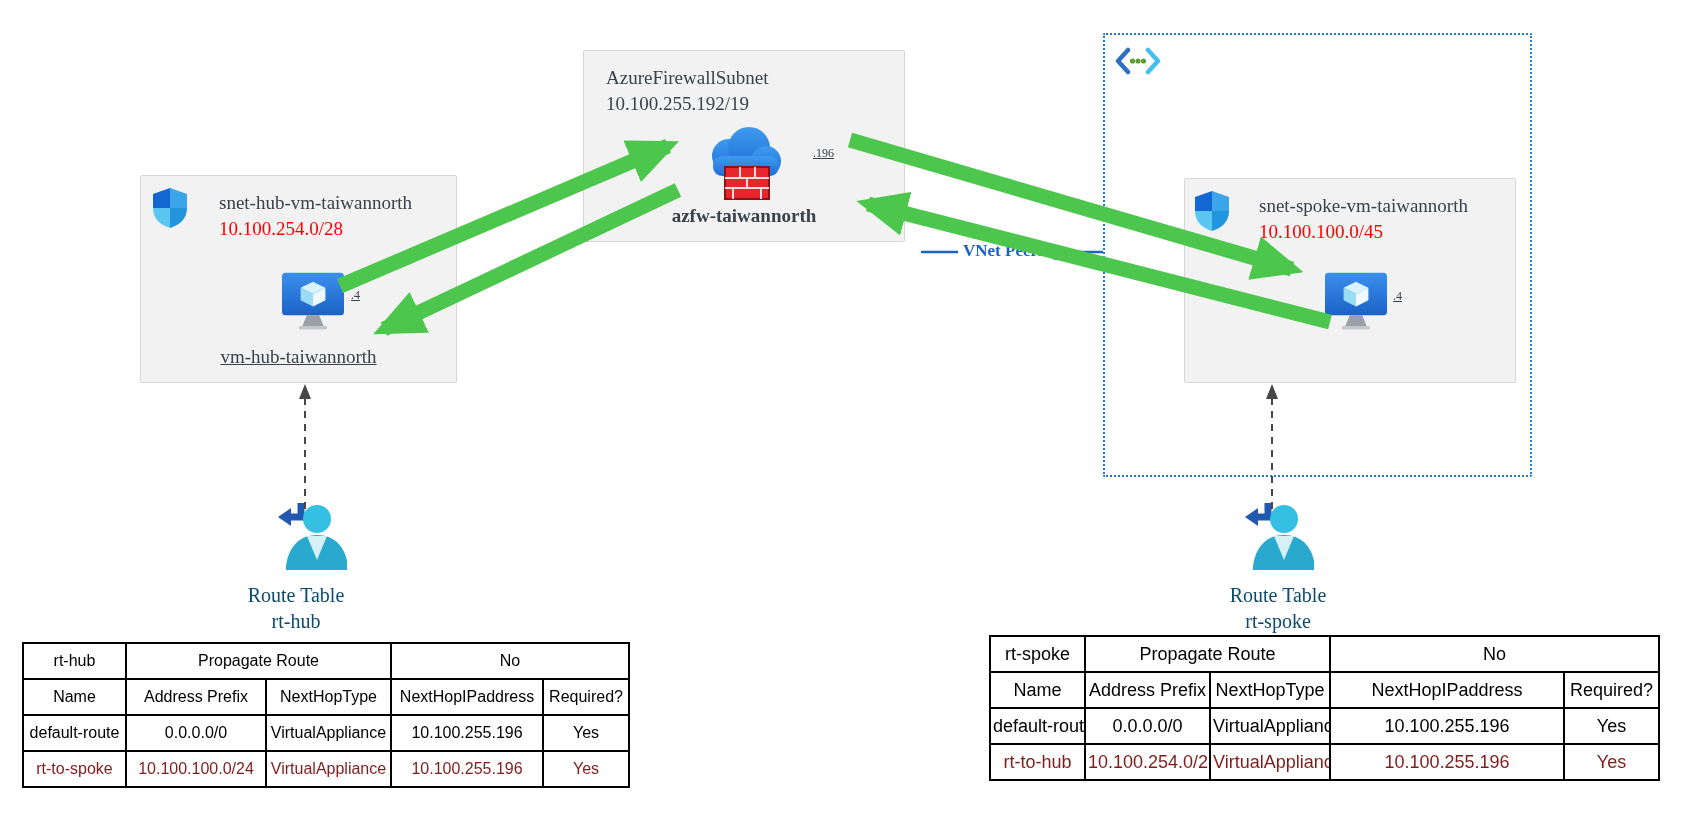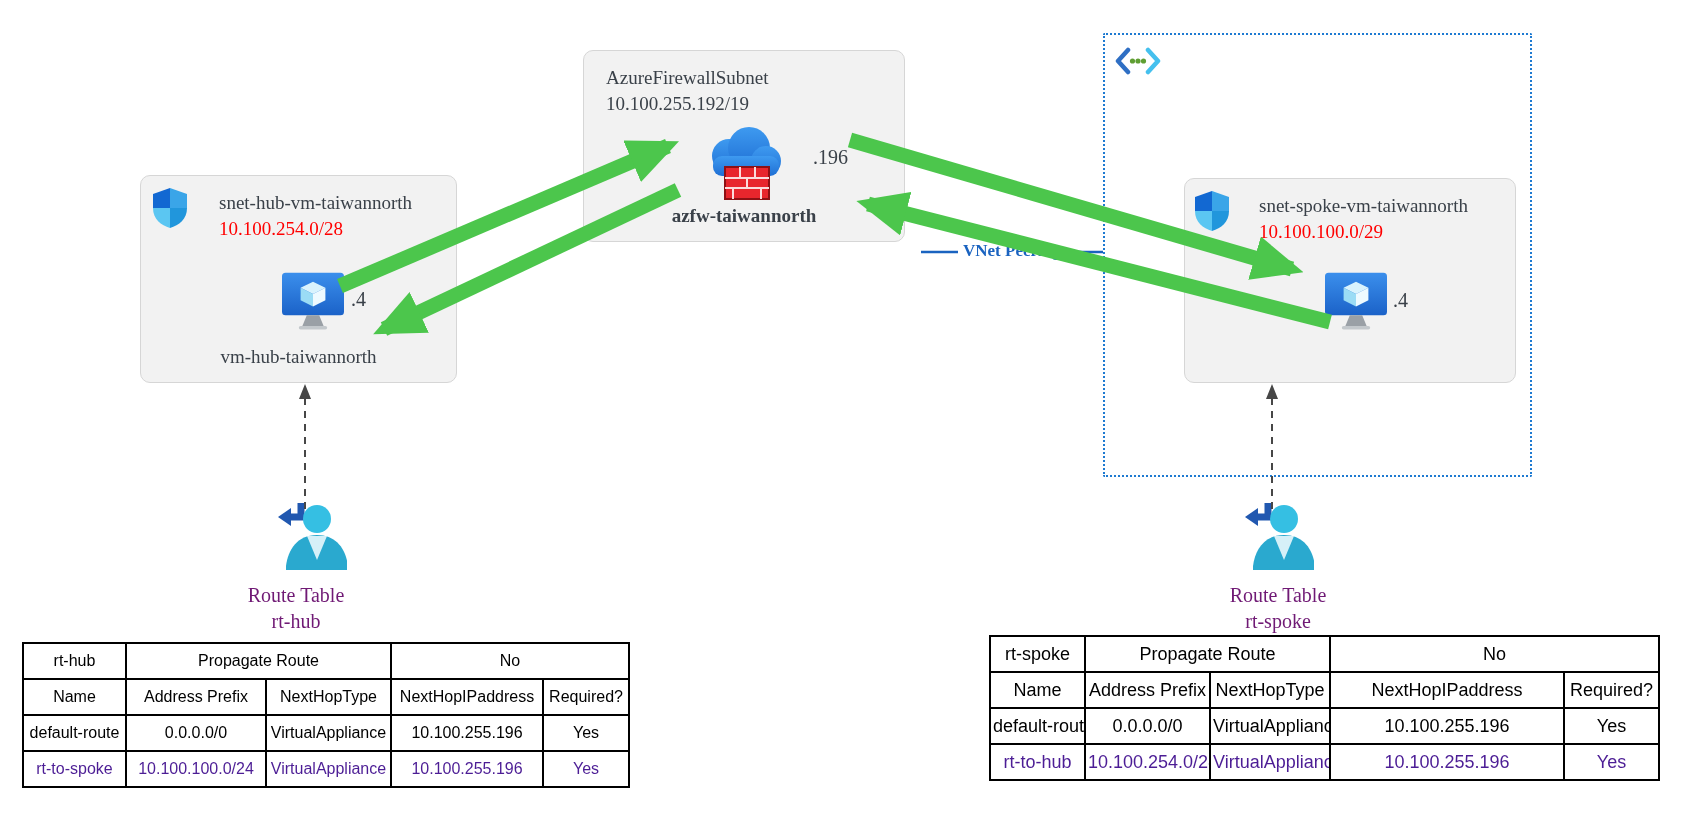--- a/index.html
+++ b/index.html
@@ -1,37 +1,37 @@
 <!DOCTYPE html>
 <html><head>
 <meta charset="utf-8">
 <style>
   html,body{margin:0;padding:0;background:#fff;}
   .canvas{position:relative;width:1688px;height:825px;background:#fff;overflow:hidden;
           font-family:"Liberation Serif", serif;color:#3a4149;}
   
   .vnet-box{position:absolute;border:2px dotted #1e7ad1;border-radius:2px;background:transparent;z-index:1;}
-  .subnet-box{position:absolute;background:#f2f2f2;border:1px solid #d6d6d6;border-radius:10px;z-index:2;}
+  .subnet-box{position:absolute;background:#f2f2f2;border:1px solid #d6d6d6;border-radius:2px;z-index:2;}
   .label{position:absolute;font-size:19px;line-height:26px;color:#3a4149;white-space:nowrap;}
   .label .red{color:#ff0000;}
   .center{text-align:center;}
-  .ip-suffix{position:absolute;font-size:20px;color:#3a4149;}
+  .ip-suffix{position:absolute;font-size:12px;color:#3a4149;text-decoration:underline;}
   .peer-label{position:absolute;z-index:3;font-weight:bold;font-size:17px;color:#1a63c0;
               background:#fff;padding:0 5px;white-space:nowrap;}
   .icon{position:absolute;}
   svg{display:block;}
   .overlay{position:absolute;left:0;top:0;z-index:7;pointer-events:none;}
   .peerline{position:absolute;left:0;top:0;z-index:2;pointer-events:none;}
   
-  .rt-label{position:absolute;width:220px;text-align:center;font-size:20px;line-height:26px;color:#701a75;}
+  .rt-label{position:absolute;width:220px;text-align:center;font-size:20px;line-height:26px;color:#0c4a6e;}
   table.rt{position:absolute;border-collapse:collapse;table-layout:fixed;background:#fff;
            font-family:"Liberation Sans", sans-serif;color:#000;z-index:2;}
   table.rt td{border:2px solid #000;text-align:center;vertical-align:middle;height:34px;
               overflow:hidden;white-space:nowrap;padding:0 2px;}
-  table.rt tr.red td{color:#4c1d95;}
+  table.rt tr.red td{color:#7f1d1d;}
   #hub-table{left:22px;top:642px;width:606px;font-size:16px;}
   #spoke-table{left:989px;top:635px;width:669px;font-size:18px;}
 </style>
 </head>
 <body>
 
 <div class="canvas">
 
 
   <div class="vnet-box" style="left:1103px;top:33px;width:425px;height:440px;">
@@ -109,42 +109,42 @@
           </defs>
         <rect x="0" y="0" width="70" height="48" rx="4" fill="url(#vmg1)"></rect>
         <polygon points="35,10 49,17 35,24 21,17" fill="#d9f3fd"></polygon>
         <polygon points="21,17 35,24 35,38 21,31" fill="#9bdcf5"></polygon>
         <polygon points="49,17 35,24 35,38 49,31" fill="#eefaff"></polygon>
         <polygon points="28,48 42,48 47,60 23,60" fill="#9aa0a6"></polygon>
         <rect x="19" y="60" width="32" height="4" rx="2" fill="#c3c8cc"></rect>
       </svg>
     </div>
     <div class="ip-suffix" style="left:210px;top:112px;">.4</div>
-    <div class="label center" style="left:0;top:168px;width:315px;">vm-hub-taiwannorth</div>
+    <div class="label center" style="left:0;top:168px;width:315px;text-decoration:underline;">vm-hub-taiwannorth</div>
   </div>
 
   <div class="subnet-box" style="left:1184px;top:178px;width:330px;height:203px;">
     <div class="icon" style="left:10px;top:12px;">
       <svg width="34" height="40" viewBox="0 0 34 40">
         <defs>
             <clipPath id="sh2">
               <path d="M17,0 L34,6 L34,20 C34,31 26,37.5 17,40 C8,37.5 0,31 0,20 L0,6 Z"></path>
             </clipPath>
           </defs>
         <g clip-path="url(#sh2)">
           <rect x="0" y="0" width="17" height="20" fill="#1268d2"></rect>
           <rect x="17" y="0" width="17" height="20" fill="#3aa5e8"></rect>
           <rect x="0" y="20" width="17" height="20" fill="#5bc6f2"></rect>
           <rect x="17" y="20" width="17" height="20" fill="#2196dc"></rect>
         </g>
       </svg>
     </div>
     <div class="label" style="left:74px;top:14px;">
       <div>snet-spoke-vm-taiwannorth</div>
-      <div class="red">10.100.100.0/29</div>
+      <div class="red">10.100.100.0/45</div>
     </div>
     <div class="icon" style="left:140px;top:92px;">
       <svg width="62" height="62" viewBox="0 0 70 66">
         <defs>
             <linearGradient id="vmg2" x1="0" y1="0" x2="0" y2="1">
           <stop offset="0" stop-color="#3b8fec"></stop>
               <stop offset="1" stop-color="#1b62c8"></stop>
             </linearGradient>
           </defs>
         <rect x="0" y="0" width="70" height="48" rx="4" fill="url(#vmg2)"></rect>

